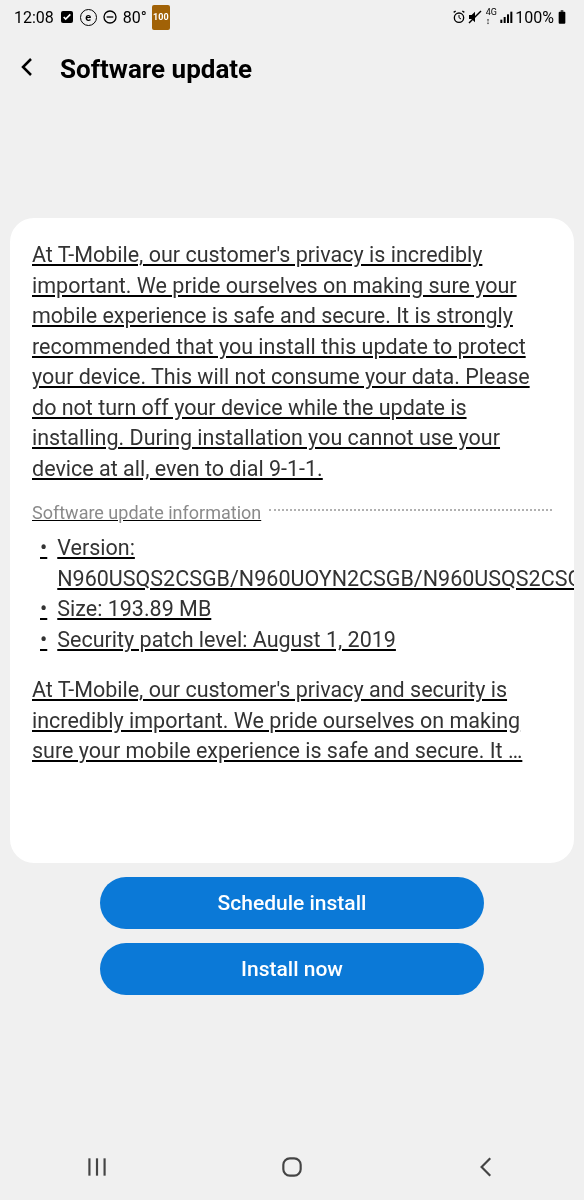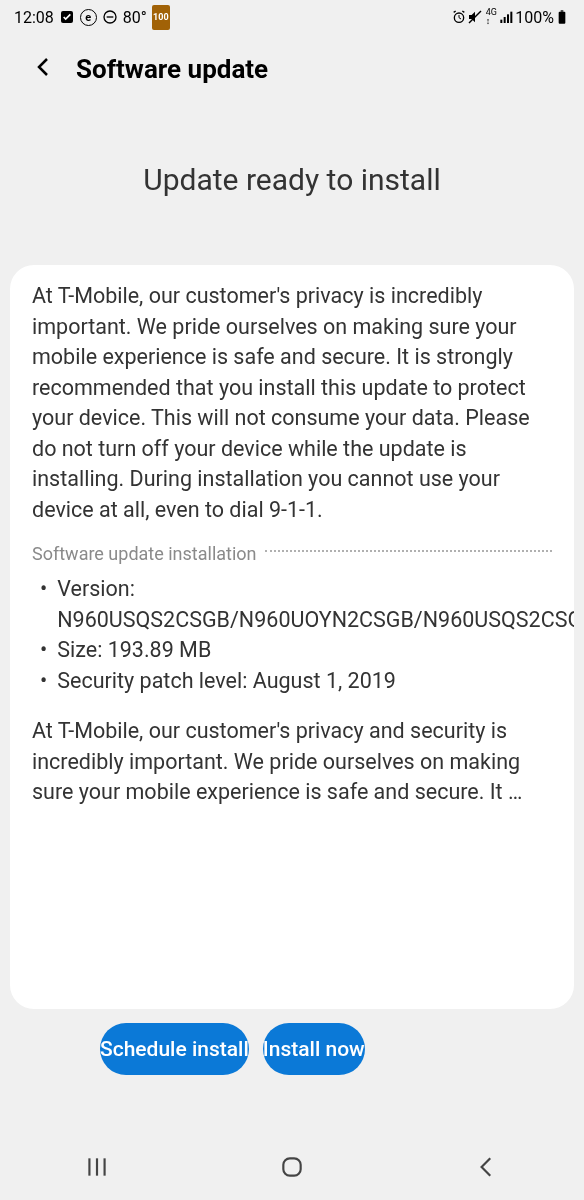--- a/index.html
+++ b/index.html
@@ -42,21 +42,21 @@
       display: flex;
       align-items: center;
       justify-content: center;
       font-size: 14px;
     }
 
     
     .header {
       display: flex;
       align-items: center;
-      padding: 20px 32px;
+      padding: 20px 16px;
       gap: 20px;
     }
     .back-arrow svg {
       width: 24px;
       height: 24px;
     }
     .header-title {
       font-size: 26px;
       font-weight: 700;
       color: #000;
@@ -77,23 +77,24 @@
       font-size: 21px;
       color: #555;
       line-height: 1.4;
     }
 
     
     .card {
       background: #fff;
       border-radius: 24px;
       margin: 26px 10px 0;
-      padding: 16px 22px 0;
-      height: 744px;
+      padding: 22px 22px 0;
+      height: 645px;
       overflow: hidden;
+      text-decoration: underline;
     }
 
     .body-text {
       font-size: 21.5px;
       color: #333;
       line-height: 1.42;
       margin-bottom: 18px;
     }
 
     .section-row {
@@ -137,20 +138,21 @@
     .whats-new-text {
       font-size: 21.5px;
       color: #333;
       line-height: 1.42;
     }
 
     
     .btn-area {
       padding: 14px 100px;
       display: flex;
+      flex-direction: column;
       gap: 14px;
     }
     .pill-btn {
       background: #0b79d7;
       color: #fff;
       border: none;
       border-radius: 28px;
       height: 52px;
       font-size: 21px;
       font-weight: 500;
@@ -232,28 +234,27 @@
 <div class="header">
   <div class="back-arrow">
     <svg viewBox="0 0 24 24" fill="none" stroke="#000" stroke-width="2.5">
         <path d="M15 4l-8 8 8 8"></path>
       </svg>
   </div>
   <div class="header-title">Software update</div>
 </div>
 
 <div class="title-block">
-  <div class="main-title">Update ready to install</div>
 </div>
 
 <div class="card">
   <div class="body-text">At T-Mobile, our customer's privacy is incredibly important. We pride ourselves on making sure your mobile experience is safe and secure. It is strongly recommended that you install this update to protect your device. This will not consume your data. Please do not turn off your device while the update is installing. During installation you cannot use your device at all, even to dial 9-1-1.</div>
 
   <div class="section-row">
-    <span class="section-label">Software update installation</span>
+    <span class="section-label">Software update information</span>
     <span class="dotted-line"></span>
   </div>
 
   <div class="info-list">
     <div class="li">
         <span>Version: N960USQS2CSGB/N960UOYN2CSGB/N960USQS2CSGB</span>
       </div>
     <div class="li">
         <span>Size: 193.89 MB</span>
       </div>

